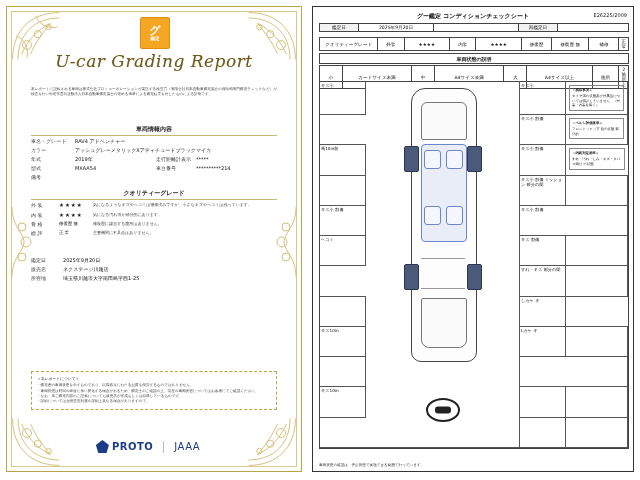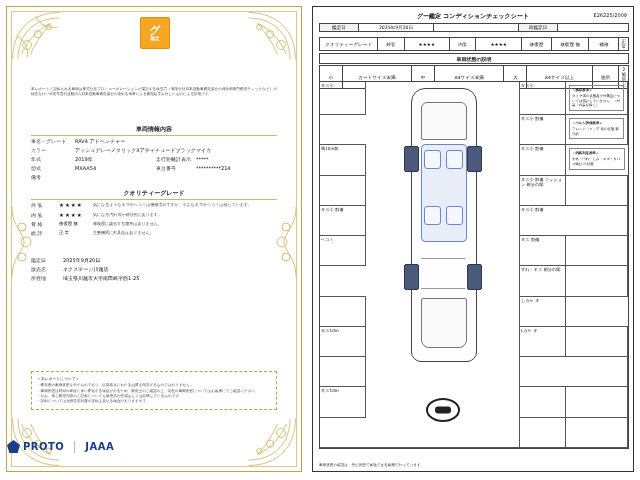--- a/index.html
+++ b/index.html
@@ -80,30 +80,30 @@
   .note{font-size:4px;color:#444;line-height:1.35;}
 
   .dashed{
     position:absolute;left:24px;right:24px;top:364px;
     border:1px dashed #b9a44a;padding:4px 5px;box-sizing:border-box;
     font-size:3.6px;line-height:1.5;color:#444;
   }
   .dashed .dh{font-size:3.8px;margin-bottom:1.5px;color:#333;}
 
   .logos{
-    position:absolute;left:0;right:12px;bottom:18px;display:flex;align-items:center;justify-content:flex-start;gap:10px;
+    position:absolute;left:0;right:12px;bottom:18px;display:flex;align-items:center;justify-content:center;gap:10px;
   }
   .logo-proto{display:flex;align-items:center;gap:3px;}
   .logo-proto .pent{
     width:13px;height:13px;background:#1b3c86;
     clip-path:polygon(50% 0%,100% 38%,82% 100%,18% 100%,0% 38%);
   }
   .logo-proto .ptxt{font-size:10px;font-weight:bold;color:#1b3c86;letter-spacing:.5px;}
   .logo-sep{width:1px;height:12px;background:#bbb;}
-  .logo-jaaa{font-size:10px;font-weight:bold;color:#1b3c86;letter-spacing:.5px;}
+  .logo-jaaa{font-size:10px;font-weight:normal;color:#1b3c86;letter-spacing:.5px;}
 
   
   .right{
     position:absolute;right:6px;top:6px;width:322px;height:466px;
     border:1px solid #333;box-sizing:border-box;background:#fff;
   }
   .r-title{
     position:absolute;left:0;right:0;top:5px;text-align:center;
     font-size:6px;font-weight:bold;color:#111;
   }
@@ -250,20 +250,21 @@
       </g>
     </svg>
 
     <div class="seal">
       <div class="sq">
         <div class="g">グ</div>
         <div class="k">鑑定</div>
       </div>
     </div>
 
+    <div class="title-script">U-car Grading Report</div>
     <div class="legal">本レポートに記載される車両は株式会社プロトコーポレーションが委託する検査員（有限会社日本自動車鑑定協会の保険料専門鑑定チェックなど）が検査を行い特定非営利活動法人日本自動車鑑定協会の定める基準による鑑定結果を付したものによる証明です。</div>
 
     <div class="block b-vehicle">
       <div class="sec-head">車両情報内容</div>
       <div class="row">
         <div class="lbl">車名・グレード</div>
         <div class="val">RAV4 アドベンチャー</div>
       </div>
       <div class="row">
         <div class="lbl">カラー</div>

